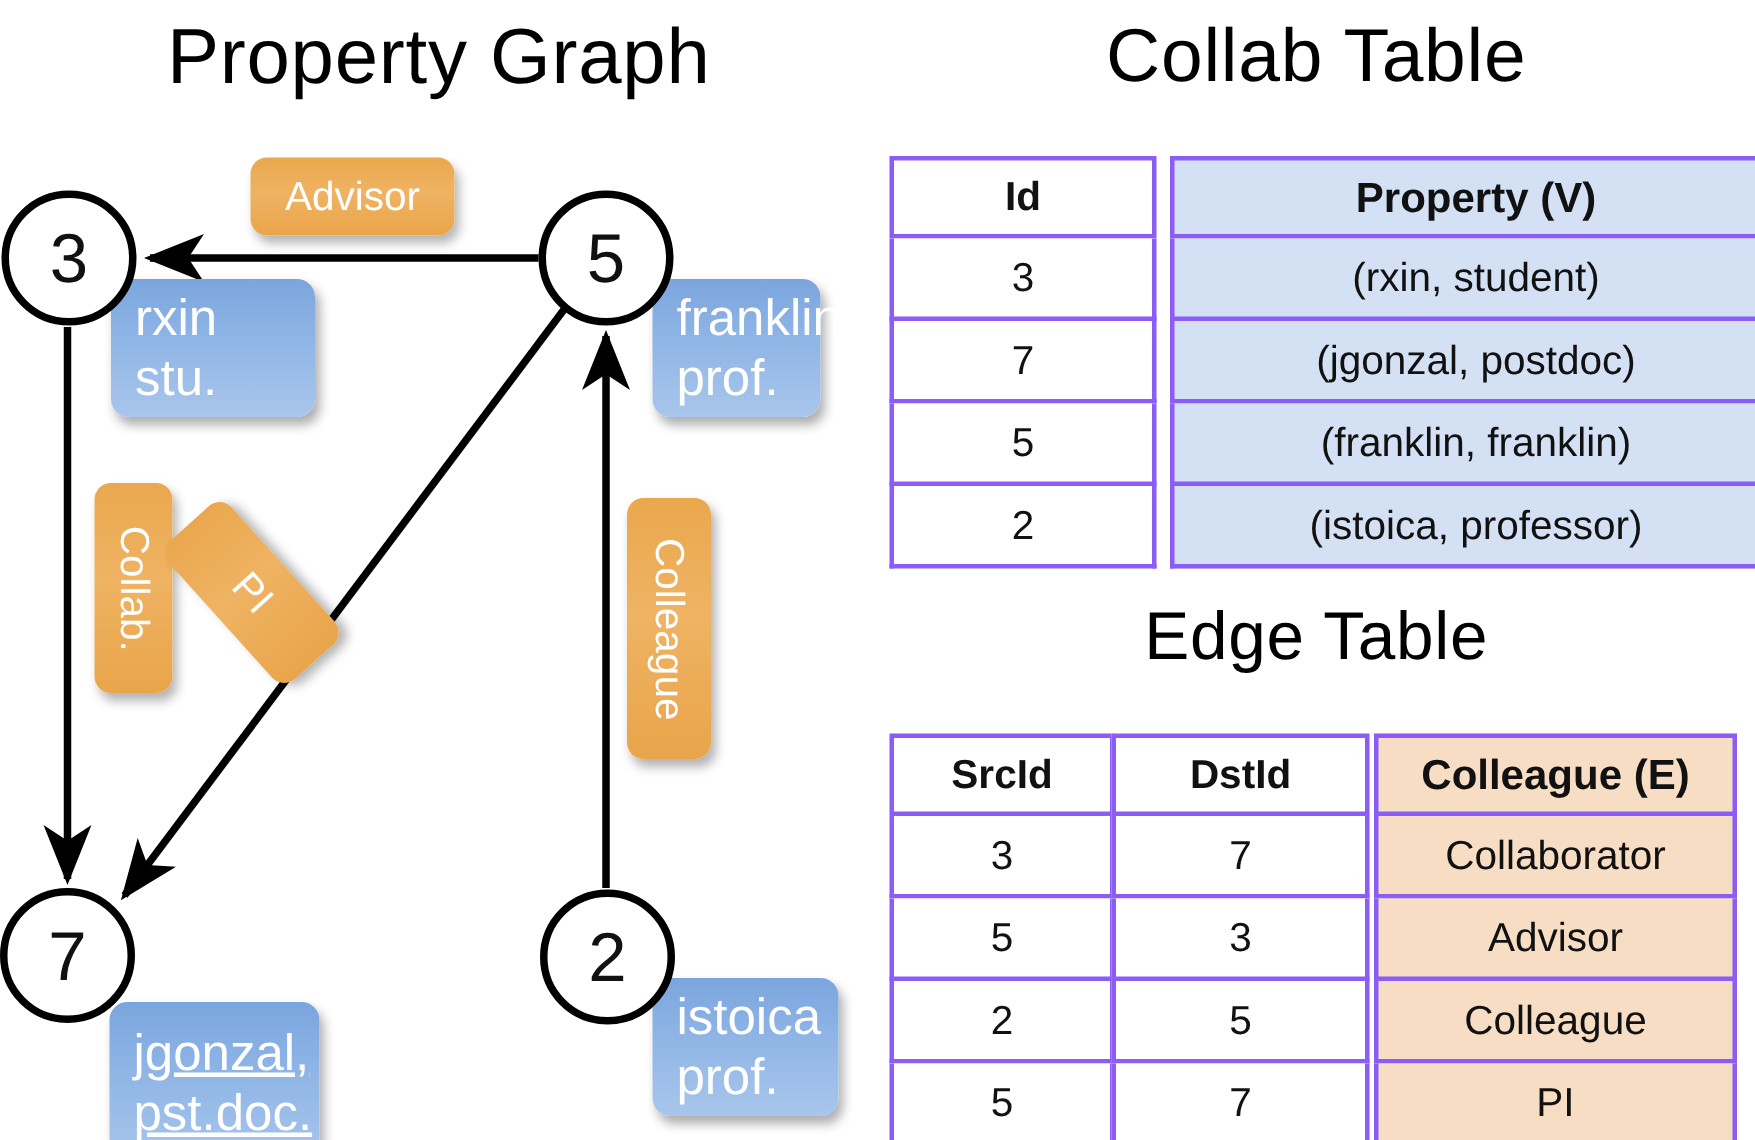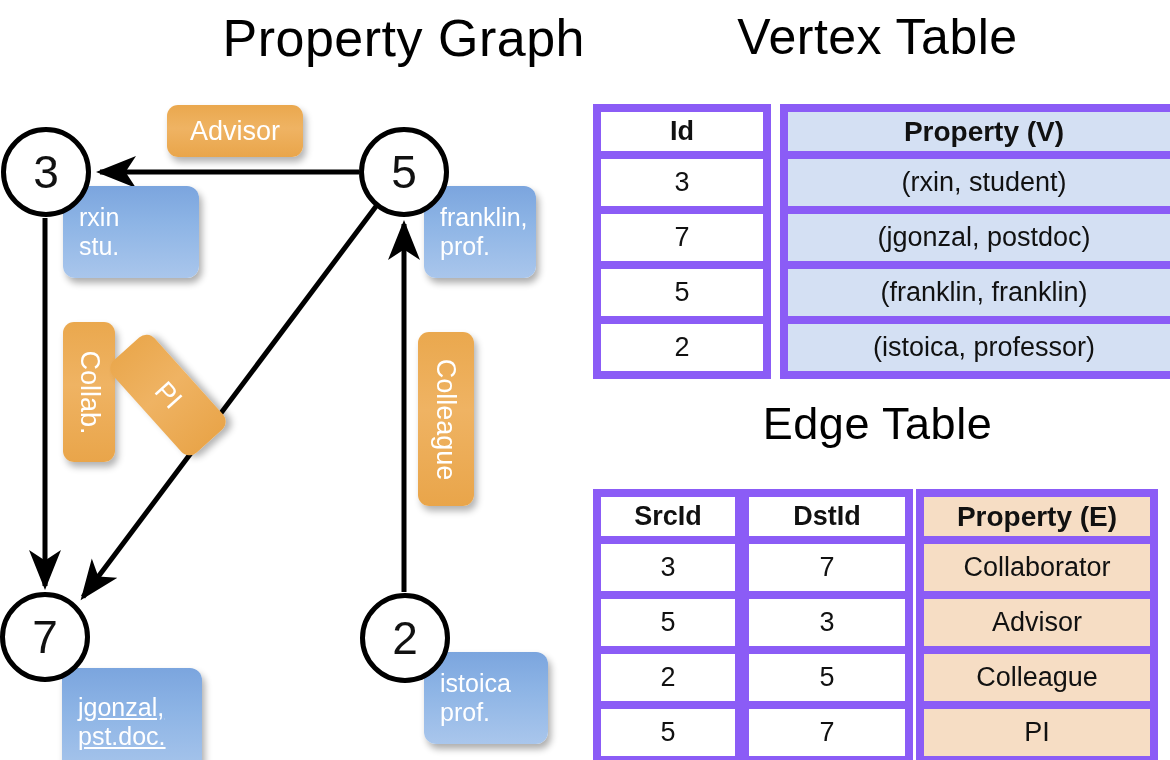--- a/index.html
+++ b/index.html
@@ -14,21 +14,21 @@
 
   
   .big-title {
     position: absolute;
     font-family: "Liberation Sans", sans-serif;
     font-weight: 300;
     color: #000;
     letter-spacing: .5px;
     white-space: nowrap;
   }
-  #title-property-graph { left: 0; top: 8px; width: 585px; text-align: right; font-size: 52px; }
+  #title-property-graph { left: 0; top: 8px; width: 585px; text-align: center; font-size: 52px; }
   #title-vertex-table   { left: 585px; top: 8px; width: 585px; text-align: center; font-size: 50px; }
   #title-edge-table     { left: 585px; top: 398px; width: 585px; text-align: center; font-size: 45px; }
 
   
   #graph-panel { position: absolute; left: 0; top: 0; width: 585px; height: 760px; }
 
   #edges-svg { position: absolute; left:0; top:0; width: 585px; height: 760px; }
 
   .node {
     position: absolute;
@@ -46,27 +46,27 @@
   #node-7 { left: 0px;   top: 592px; }
   #node-2 { left: 360px; top: 593px; }
 
   
   .prop-box {
     position: absolute;
     border-radius: 12px;
     background: linear-gradient(to bottom, #7ba5de 0%, #8db4e5 40%, #a9c6ec 100%);
     box-shadow: 3px 5px 7px rgba(0,0,0,.32);
     color: #fff;
-    font-size: 25px;
+    font-size: 34px;
     font-weight: 300;
     padding: 10px 14px 10px 16px;
     line-height: 1.18;
     font-family: "Liberation Sans", sans-serif;
     white-space: pre-line;
-    display: flex; flex-direction: column; justify-content: center;
+    display: flex; flex-direction: column; justify-content: center; margin-left: 11px;
   }
   #prop-3 { left: 63px;  top: 186px; width: 136px; height: 92px; }
   #prop-5 { left: 424px; top: 186px; width: 112px; height: 92px; }
   #prop-7 { left: 62px;  top: 668px; width: 140px; height: 108px; text-decoration: underline; }
   #prop-2 { left: 424px; top: 652px; width: 124px; height: 92px; }
 
   
   .edge-chip {
     position: absolute;
     border-radius: 11px;
@@ -93,21 +93,21 @@
     transform-origin: 50% 50%;
   }
   #chip-pi .vtext { transform: rotate(90deg); }
 
   .vtext { display:block; }
 
   
   .tbl-wrap { position: absolute; display: flex; }
   .col { display: flex; flex-direction: column; }
   .cell {
-    border: 8px solid #8b5cf6;
+    border: 3px solid #8b5cf6;
     display: flex; align-items: center; justify-content: center;
     font-family: "Liberation Sans", sans-serif;
     font-weight: 300;
     color: #111;
     background: #fff;
     white-space: nowrap;
   }
   .cell + .cell { border-top-width: 0; }
   .cell.hdr { font-weight: bold; }
 
@@ -127,21 +127,21 @@
   #edge-table .cell { height: 55px; font-size: 27px; }
   #edge-table .col-prop .cell { background: #f6ddc4; }
   #edge-table .col-prop .cell.hdr { font-size: 28px; }
 </style>
 </head>
 <body>
 
 <div id="root">
 
   <div class="big-title" id="title-property-graph">Property Graph</div>
-  <div class="big-title" id="title-vertex-table">Vertex Table</div>
+  <div class="big-title" id="title-vertex-table">Collab Table</div>
   <div class="big-title" id="title-edge-table">Edge Table</div>
 
   <div id="graph-panel">
 
     <svg id="edges-svg" viewBox="0 0 585 760">
       <defs>
         <marker id="arrow" markerWidth="9" markerHeight="9" refX="7.2" refY="3.2" orient="auto" markerUnits="strokeWidth">
           <path d="M0,0 L8,3.2 L0,6.4 L2.1,3.2 z" fill="#000"></path>
         </marker>
       </defs>
@@ -209,21 +209,21 @@
       <div class="cell">5</div>
     </div>
     <div class="col col-dst">
       <div class="cell hdr">DstId</div>
       <div class="cell">7</div>
       <div class="cell">3</div>
       <div class="cell">5</div>
       <div class="cell">7</div>
     </div>
     <div class="col col-prop">
-      <div class="cell hdr">Property (E)</div>
+      <div class="cell hdr">Colleague (E)</div>
       <div class="cell">Collaborator</div>
       <div class="cell">Advisor</div>
       <div class="cell">Colleague</div>
       <div class="cell">PI</div>
     </div>
   </div>
 
 </div>
 
 </body></html>

